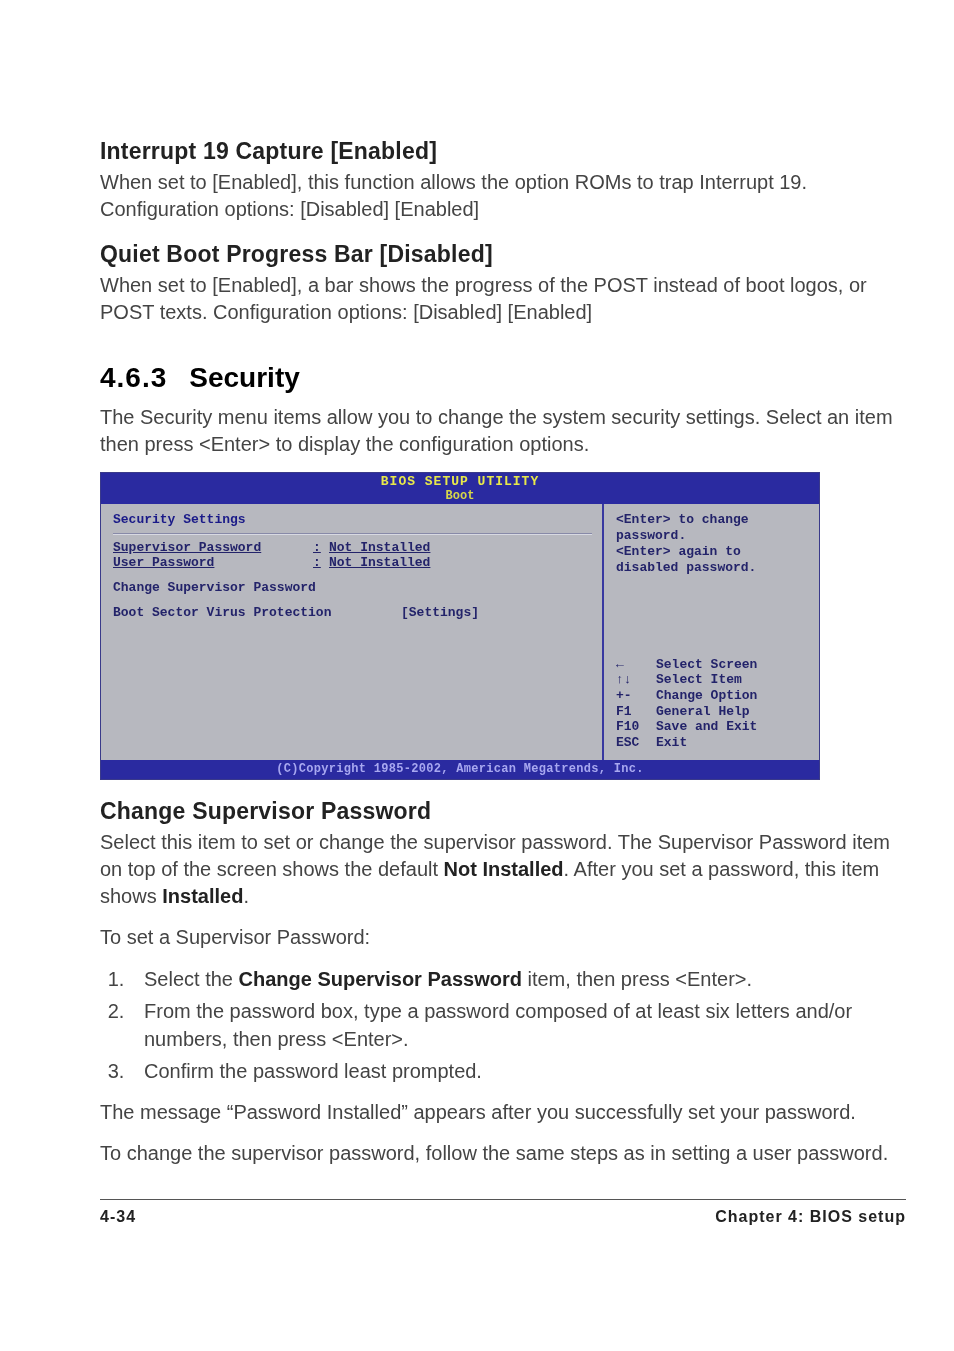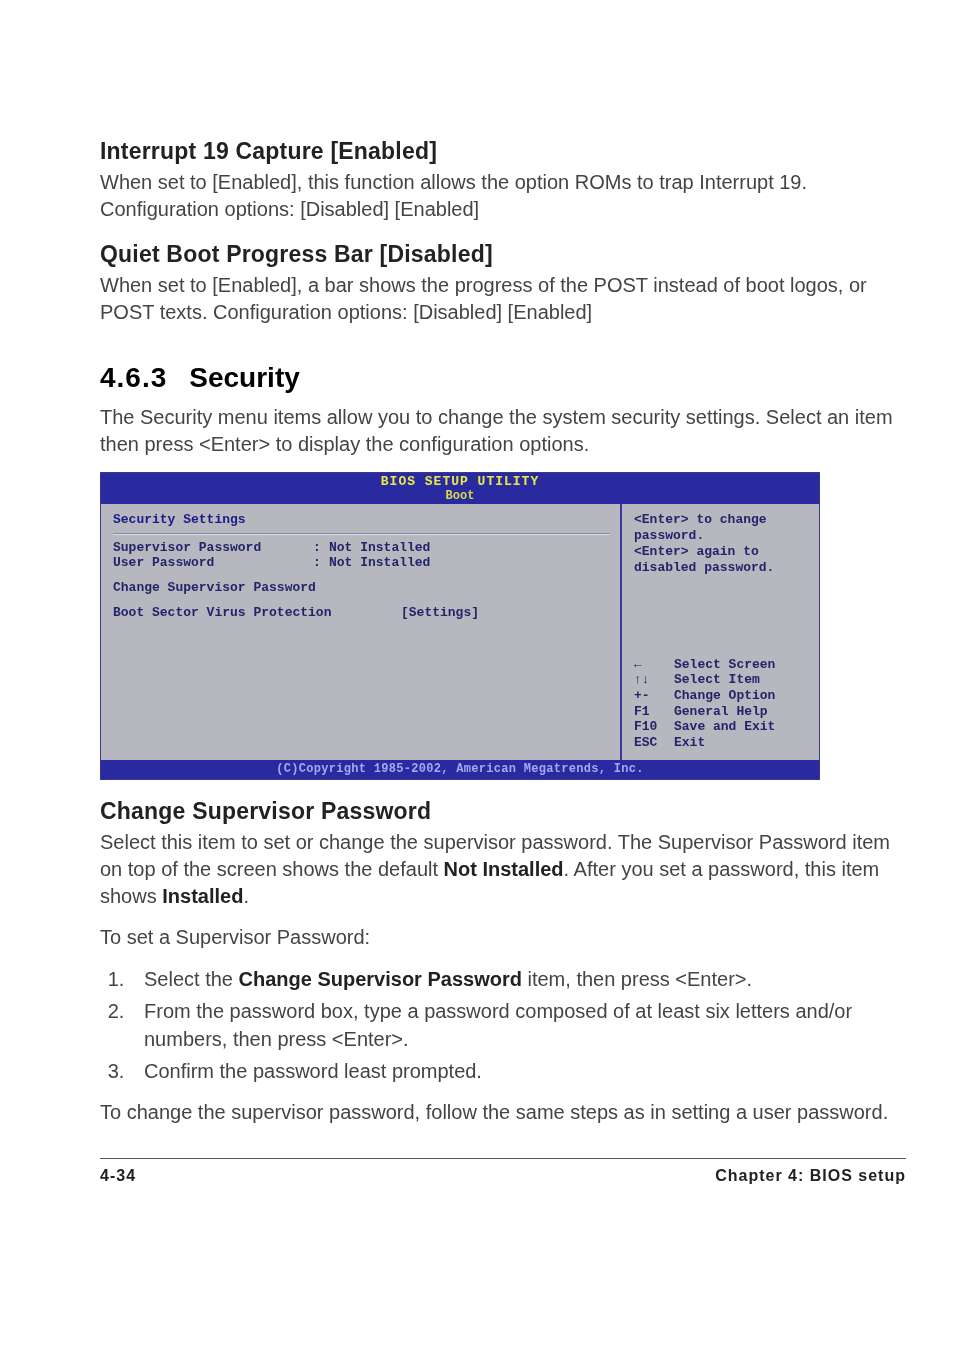--- a/index.html
+++ b/index.html
@@ -57,29 +57,29 @@
   .bios-titlebar .line1 { display:block; letter-spacing:1px; }
   .bios-titlebar .line2 { display:block; color:#d8d848; font-size:12px; }
   .bios-body { display:flex; }
   .bios-left {
     flex: 1 1 auto;
     padding: 8px 10px 40px 12px;
     border-right: 2px solid #3838a0;
     position: relative;
   }
   .bios-right {
-    width: 197px;
+    width: 215px;
     padding: 8px 10px 10px 12px;
     display:flex;
     flex-direction:column;
     justify-content:space-between;
   }
   .bios-sec-title { color:#1a1a88; margin-bottom:6px; }
   .bios-hr { height:1px; background:#888aa8; margin:2px 0 6px 0; box-shadow: 0 1px 0 #d8d9e2; }
-  .bios-kv { display:flex; }
+  .bios-kv { display:flex;text-decoration:underline; }
   .bios-kv .k { width: 200px; }
   .bios-kv .sep { width: 16px; }
   .bios-kv .v { flex:1; }
   .bios-item { margin-top: 10px; }
   .bios-option { display:flex; }
   .bios-option .label { width: 288px; }
   .bios-option .val { }
 
   .bios-help { line-height:1.25; }
   .bios-nav { margin-top:80px; }
@@ -214,20 +214,21 @@
   <div class="body-text">To set a Supervisor Password:</div>
 
   <ol class="steps">
     <li>
       <span>Select the </span><span class="bold">Change Supervisor Password</span><span> item, then press &lt;Enter&gt;.</span>
     </li>
     <li>From the password box, type a password composed of at least six letters and/or numbers, then press &lt;Enter&gt;.</li>
     <li>Confirm the password least prompted.</li>
   </ol>
 
+  <div class="body-text">The message “Password Installed” appears after you successfully set your password.</div>
   <div class="body-text">To change the supervisor password, follow the same steps as in setting a user password.</div>
 
   <div class="page-footer">
     <span>4-34</span>
     <span>Chapter 4: BIOS setup</span>
   </div>
 
 </div>
 
 </body></html>

